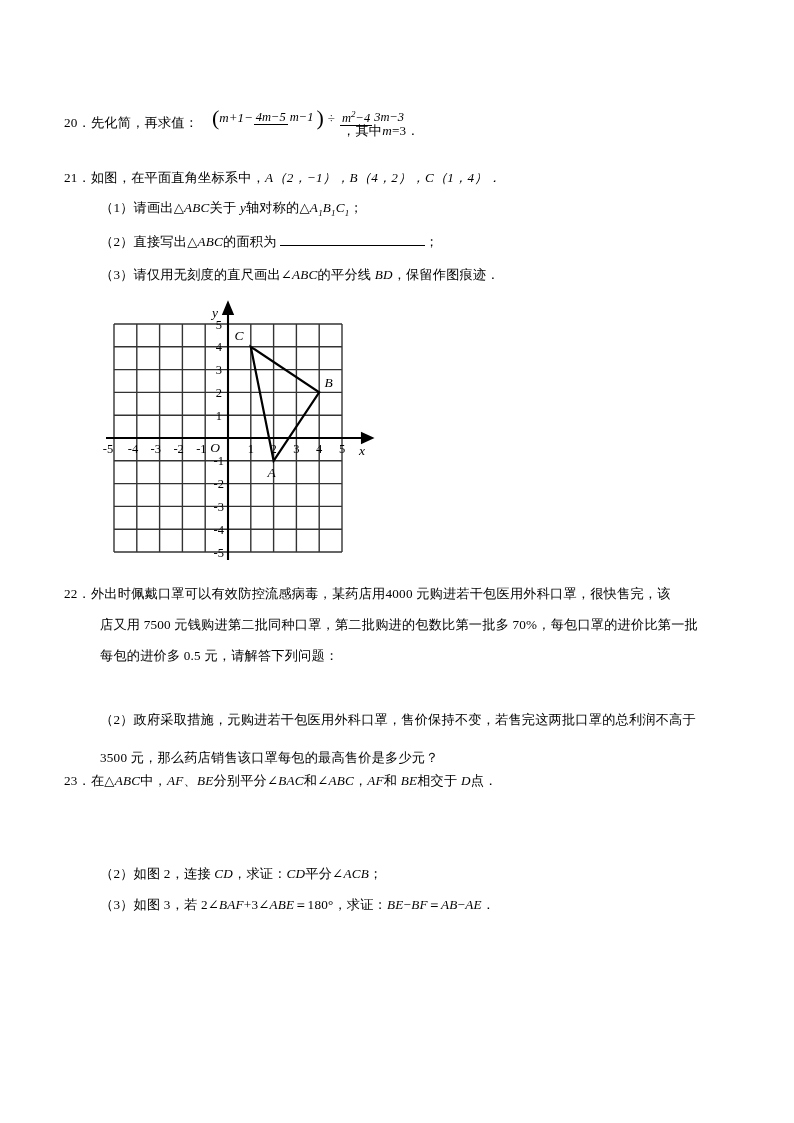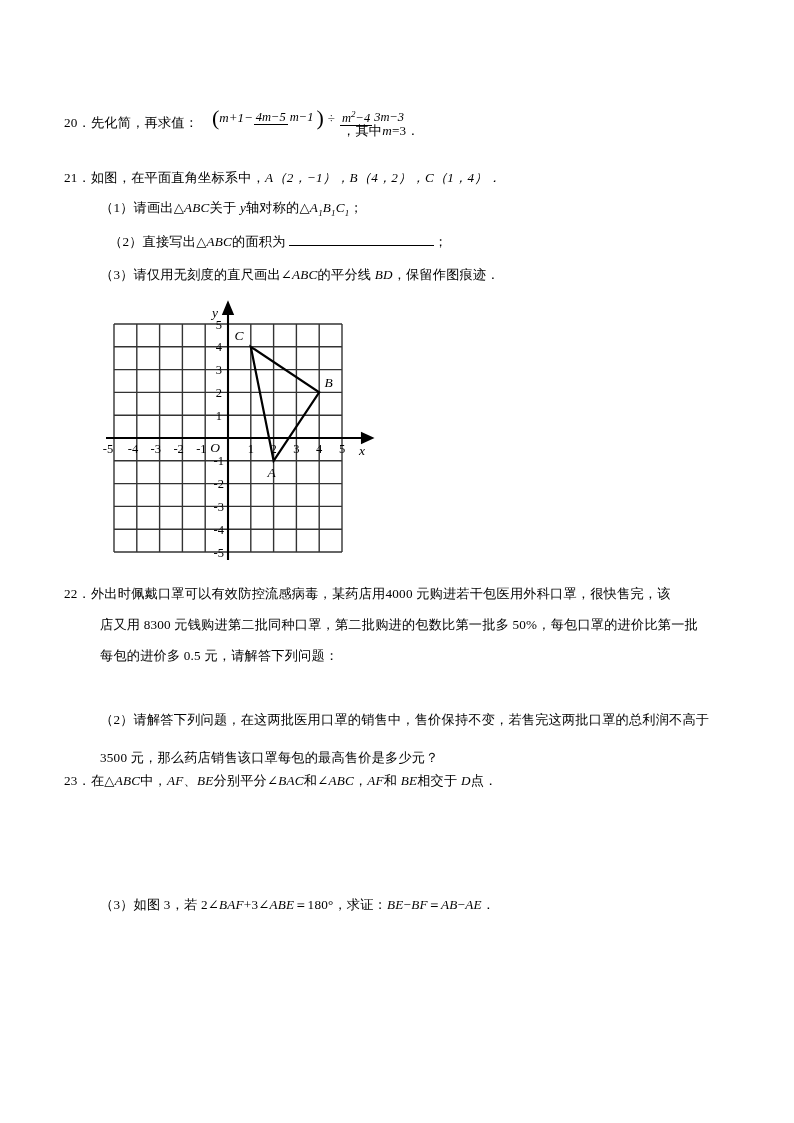--- a/index.html
+++ b/index.html
@@ -127,21 +127,21 @@
   </div>
 
   <div class="qline" style="left:64px; top:168px;">
     <span class="num">21．</span><span>如图，在平面直角坐标系中，</span><span class="ital">A（2，−1），B（4，2），C（1，4）．</span>
   </div>
 
   <div class="qline" style="left:100px; top:198px;">
     <span>（1）</span><span>请画出△</span><span class="ital">ABC</span><span>关于 </span><span class="ital">y</span><span>轴对称的△</span><span class="ital">A<span class="sub">1</span>B<span class="sub">1</span>C<span class="sub">1</span></span><span>；</span>
   </div>
 
-  <div class="qline" style="left:109px; top:232px;">
+  <div class="qline" style="left:100px; top:232px;">
     <span>（2）</span><span>直接写出△</span><span class="ital">ABC</span><span>的面积为</span>&nbsp;<span class="blank-line" style="width:145px;"></span><span>；</span>
   </div>
 
   <div class="qline" style="left:100px; top:265px;">
     <span>（3）</span><span>请仅用无刻度的直尺画出∠</span><span class="ital">ABC</span><span>的平分线 </span><span class="ital">BD</span><span>，保留作图痕迹．</span>
   </div>
 
   <div id="figure-21">
     <svg width="290" height="290" viewBox="0 0 290 290" xmlns="http://www.w3.org/2000/svg">
 
@@ -219,36 +219,39 @@
         <text x="228.5" y="99" text-anchor="middle">B</text>
         <text x="139.0" y="52" text-anchor="middle">C</text>
       </g>
     </svg>
   </div>
 
   <div class="qline" style="left:64px; top:584px;">
     <span class="num">22．</span><span>外出时佩戴口罩可以有效防控流感病毒，某药店用4000 元购进若干包医用外科口罩，很快售完，该</span>
   </div>
   <div class="qline" style="left:100px; top:615px;">
-    <span>店又用 8300 元钱购进第二批同种口罩，第二批购进的包数比第一批多 50%，每包口罩的进价比第一批</span>
+    <span>店又用 7500 元钱购进第二批同种口罩，第二批购进的包数比第一批多 70%，每包口罩的进价比第一批</span>
   </div>
   <div class="qline" style="left:100px; top:646px;text-align:right;">
     <span>每包的进价多 0.5 元，请解答下列问题：</span>
   </div>
 
   <div class="qline" style="left:100px; top:710px;">
-    <span>（2）</span><span>请解答下列问题，在这两批医用口罩的销售中，售价保持不变，若售完这两批口罩的总利润不高于</span>
+    <span>（2）</span><span>政府采取措施，元购进若干包医用外科口罩，售价保持不变，若售完这两批口罩的总利润不高于</span>
   </div>
   <div class="qline" style="left:100px; top:740px;margin-top:8px;">
     <span>3500 元，那么药店销售该口罩每包的最高售价是多少元？</span>
   </div>
 
   <div class="qline" style="left:64px; top:771px;">
     <span class="num">23．</span><span>在△</span><span class="ital">ABC</span><span>中，</span><span class="ital">AF</span><span>、</span><span class="ital">BE</span><span>分别平分∠</span><span class="ital">BAC</span><span>和∠</span><span class="ital">ABC</span><span>，</span><span class="ital">AF</span><span>和 </span><span class="ital">BE</span><span>相交于 </span><span class="ital">D</span><span>点．</span>
   </div>
 
 
+  <div class="qline" style="left:100px; top:864px;">
+    <span>（2）</span><span>如图 2，连接 </span><span class="ital">CD</span><span>，求证：</span><span class="ital">CD</span><span>平分∠</span><span class="ital">ACB</span><span>；</span>
+  </div>
 
   <div class="qline" style="left:100px; top:895px;">
     <span>（3）</span><span>如图 3，若 2∠</span><span class="ital">BAF</span><span>+3∠</span><span class="ital">ABE</span><span>＝180°，求证：</span><span class="ital">BE</span><span>−</span><span class="ital">BF</span><span>＝</span><span class="ital">AB</span><span>−</span><span class="ital">AE</span><span>．</span>
   </div>
 
 </div>
 
 </body></html>

